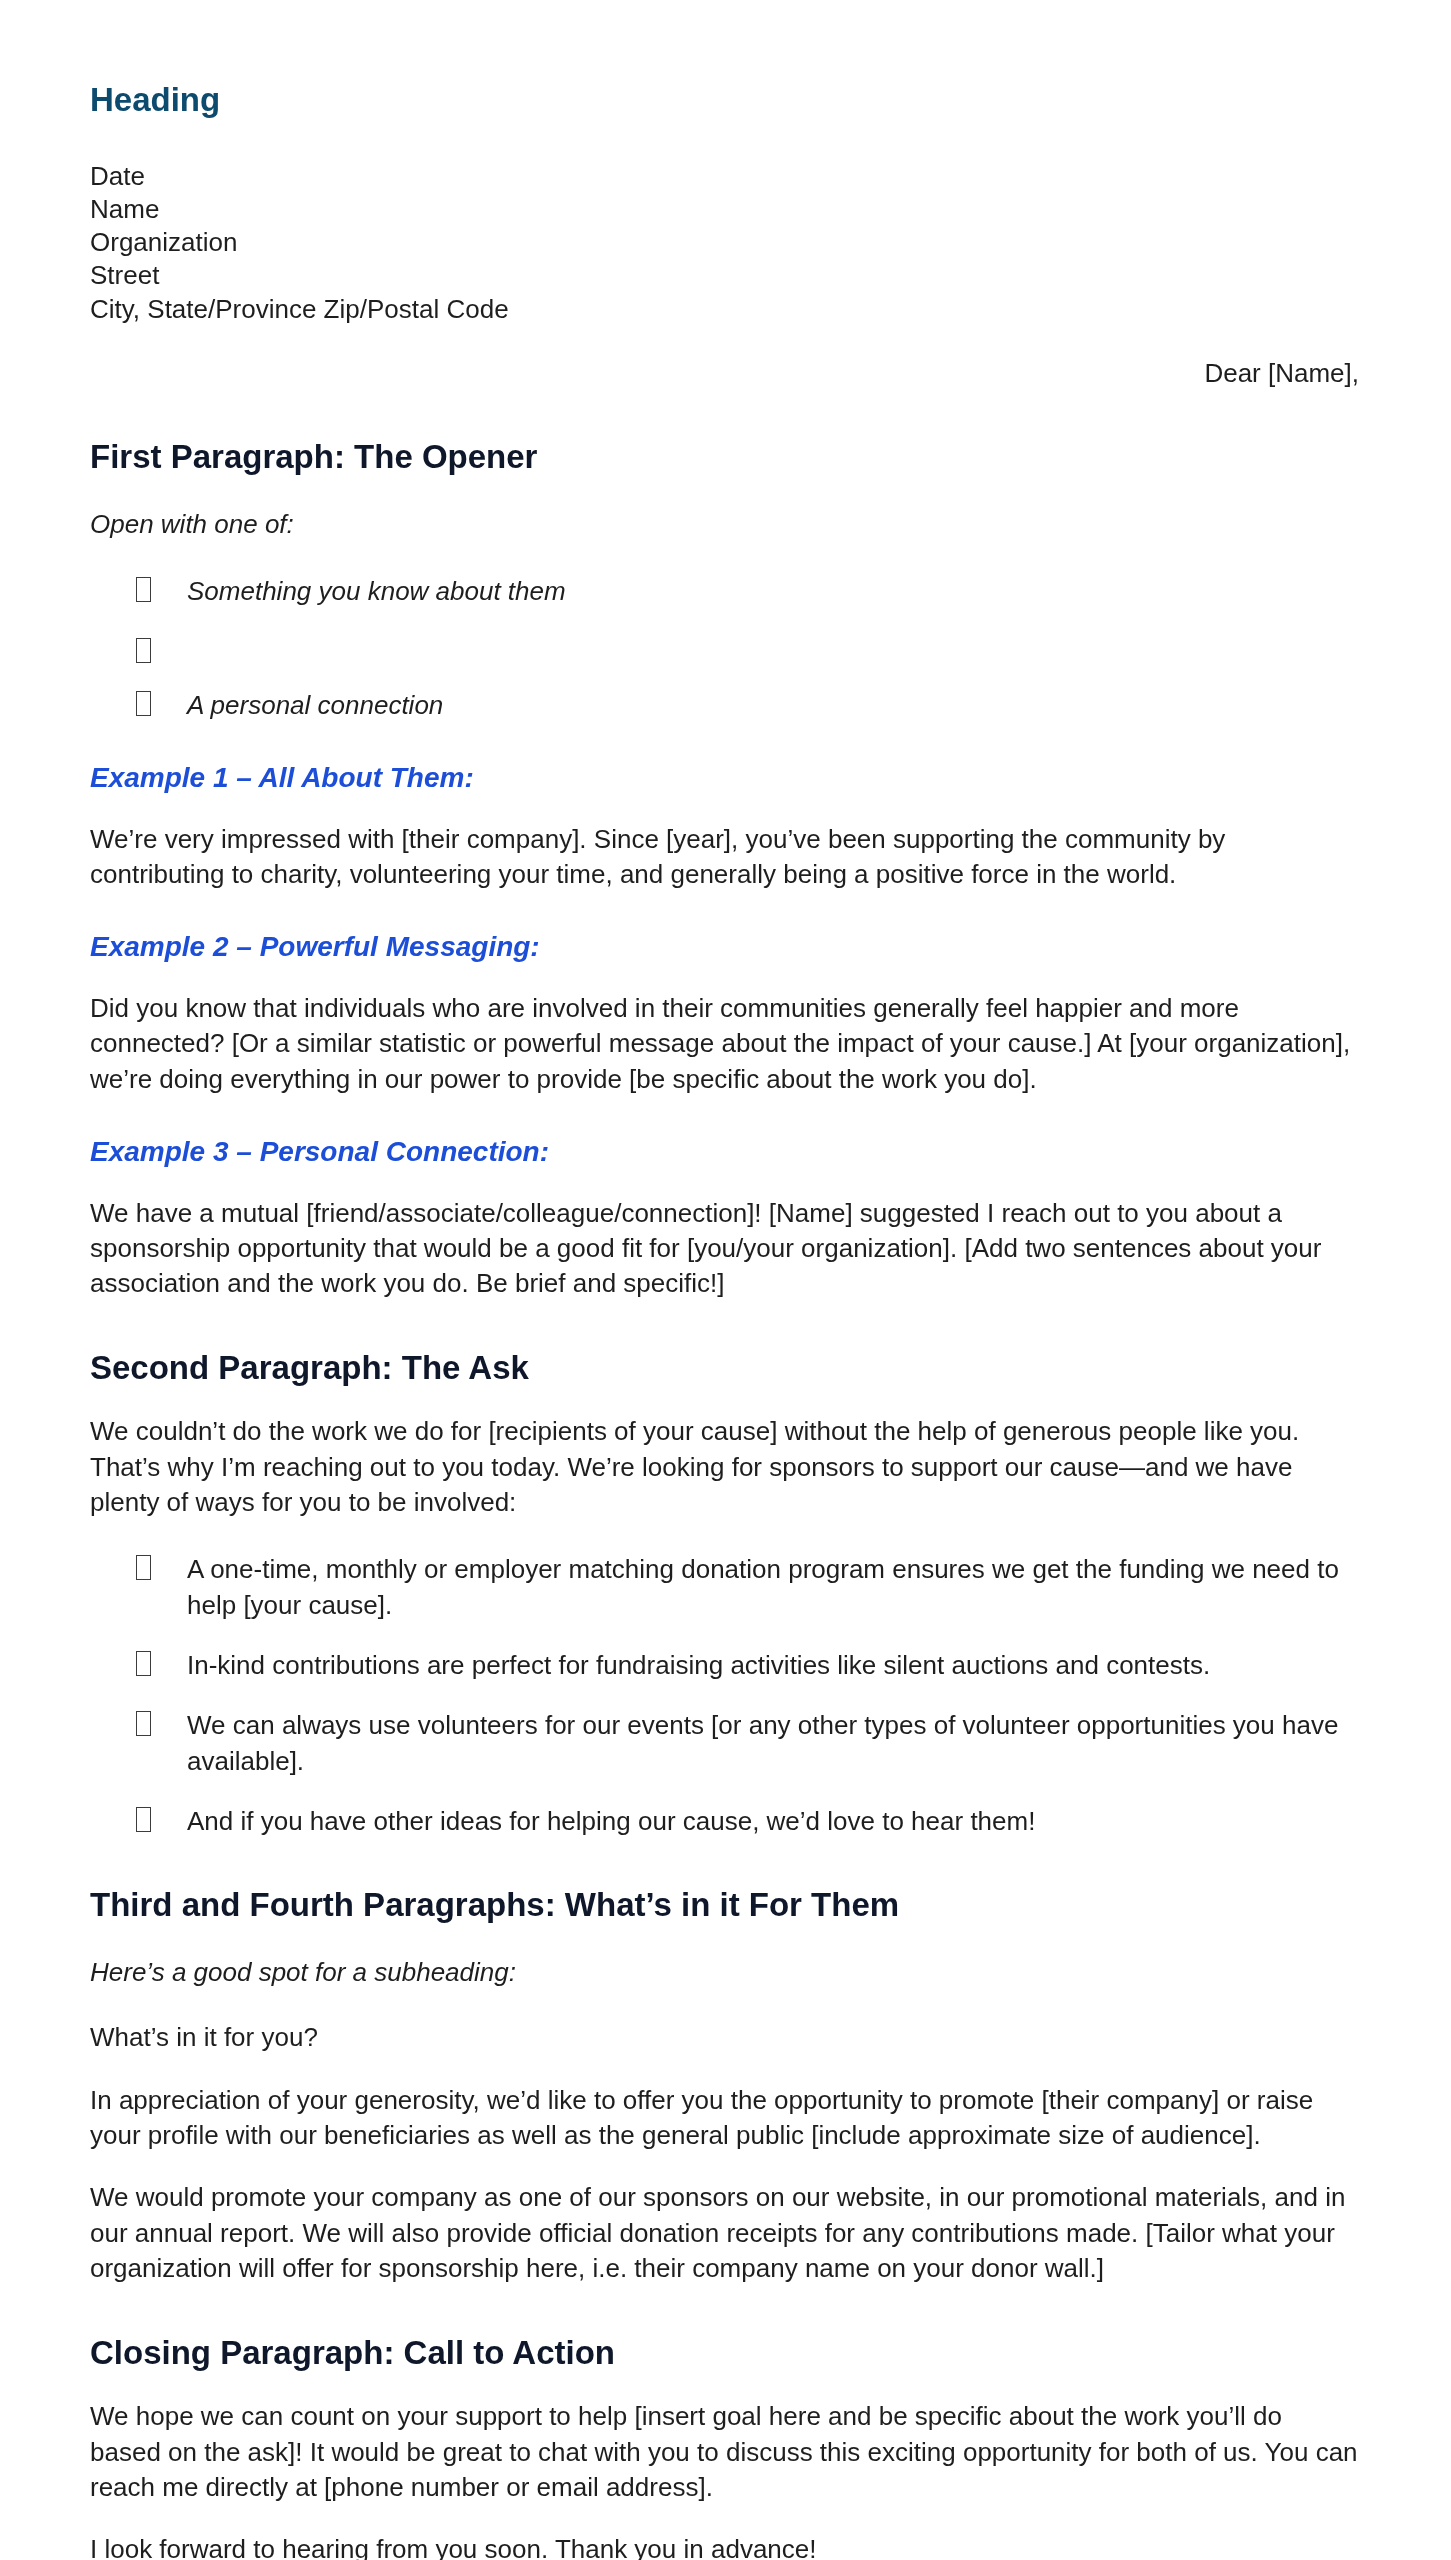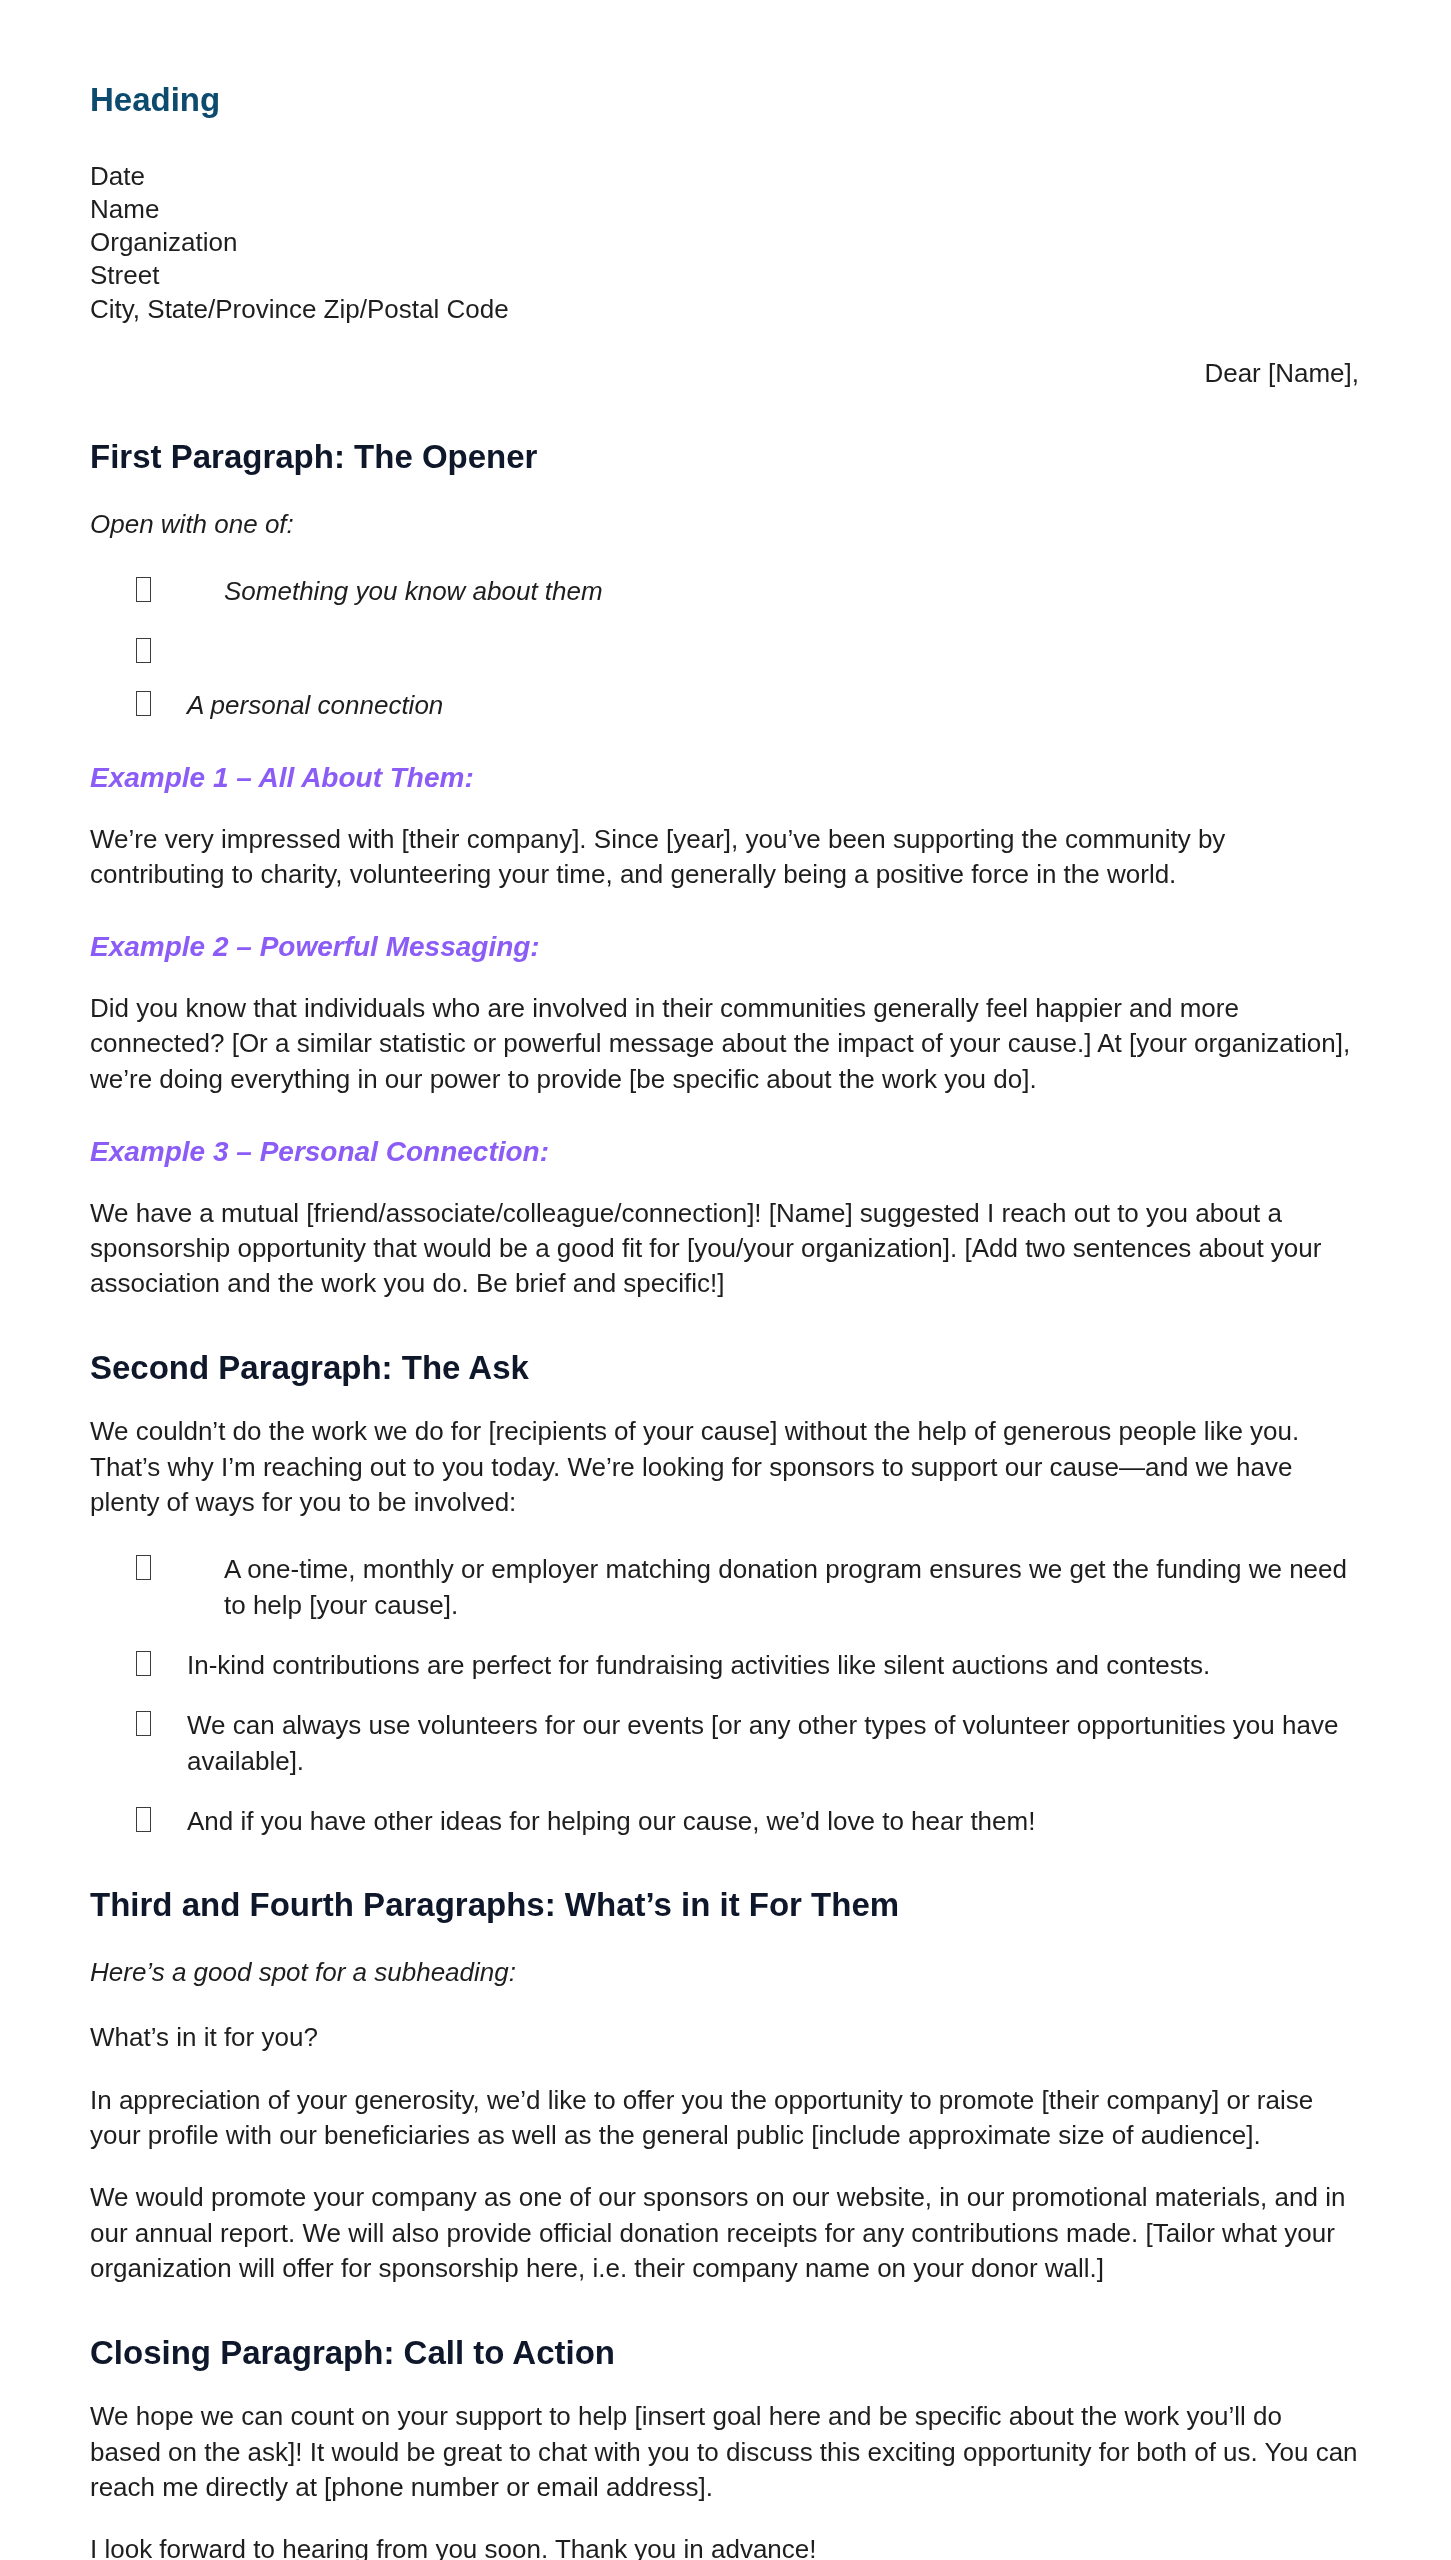--- a/index.html
+++ b/index.html
@@ -13,33 +13,33 @@
 
   .h-main {
     font-size: 33px; font-weight: bold; color: #0c4a6e;
     margin: 0; line-height: 1.2;
   }
   .h-section {
     font-size: 33px; font-weight: bold; color: #0f172a;
     margin: 46px 0 0 0; line-height: 1.2;
   }
   .h-example {
-    font-size: 28px; font-weight: bold; font-style: italic; color: #8b5cf6;
+    font-size: 28px; font-weight: bold; font-style: italic; color: #1d4ed8;
     margin: 38px 0 0 0; line-height: 1.2;
   }
   .address { margin-top: 40px; }
   .address div { line-height: 1.28; }
   .salutation { margin-top: 30px; text-align: right; }
   p.body { margin: 27px 0 0 0; }
   p.intro { margin: 30px 0 0 0; font-style: italic; }
   p.subhead { margin: 30px 0 0 0; font-weight: normal; }
 
   ul.tofu-list { list-style: none; margin: 32px 0 0 0; padding: 0 0 0 46px; }
   ul.tofu-list li { display: flex; align-items: flex-start; margin-top: 25px; }
-  ul.tofu-list li:first-child { margin-top: 0; gap: 37px; }
+  ul.tofu-list li:first-child { margin-top: 0; }
   .tofu {
     display: inline-block; flex: none;
     width: 13px; height: 23px;
     border: 1.5px solid #3c3c3c;
     margin: 3px 36px 0 0;
   }
   .li-text { display: inline-block; }
   .italic { font-style: italic; }
 </style>
 </head>

